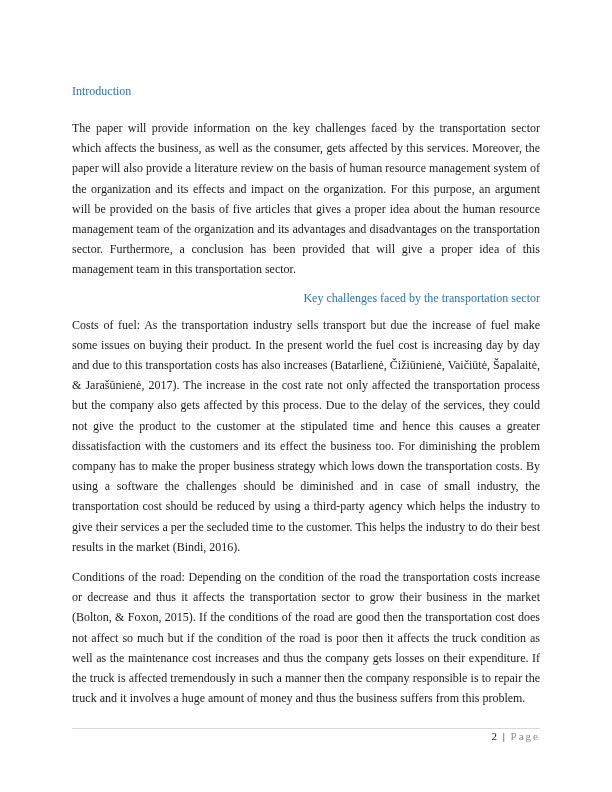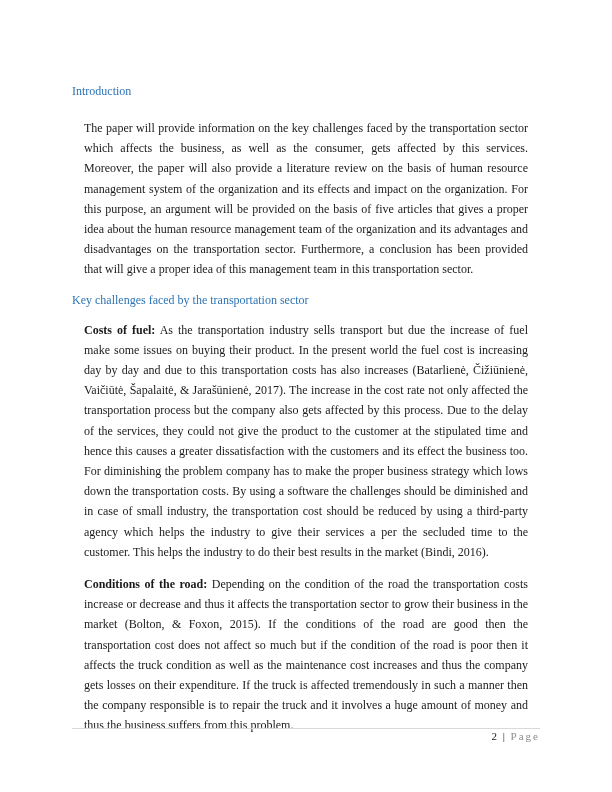--- a/index.html
+++ b/index.html
@@ -25,27 +25,27 @@
       color: #2e74b5;
       font-size: 12px;
       line-height: 16px;
       margin: 0 0 2px 0;
       font-weight: normal;
     }
     .para {
       font-size: 12px;
       line-height: 20.2px;
       text-align: justify;
-      margin: 12px;
+      margin: 0;
     }
     .para b {
-      font-weight: bold;
+      font-weight: normal;
     }
     #intro-heading { margin-bottom: 19px; }
-    #key-heading { margin-top: 10px; margin-bottom: 9px; }
+    #key-heading { margin-top: 10px; margin-bottom: 9px; text-align: right; }
     #p-fuel { margin-bottom: 10px; }
     .footer-line {
       position: absolute;
       left: 72px;
       top: 728px;
       width: 468px;
       height: 1px;
       background: #d9d9d9;
     }
     .footer {

